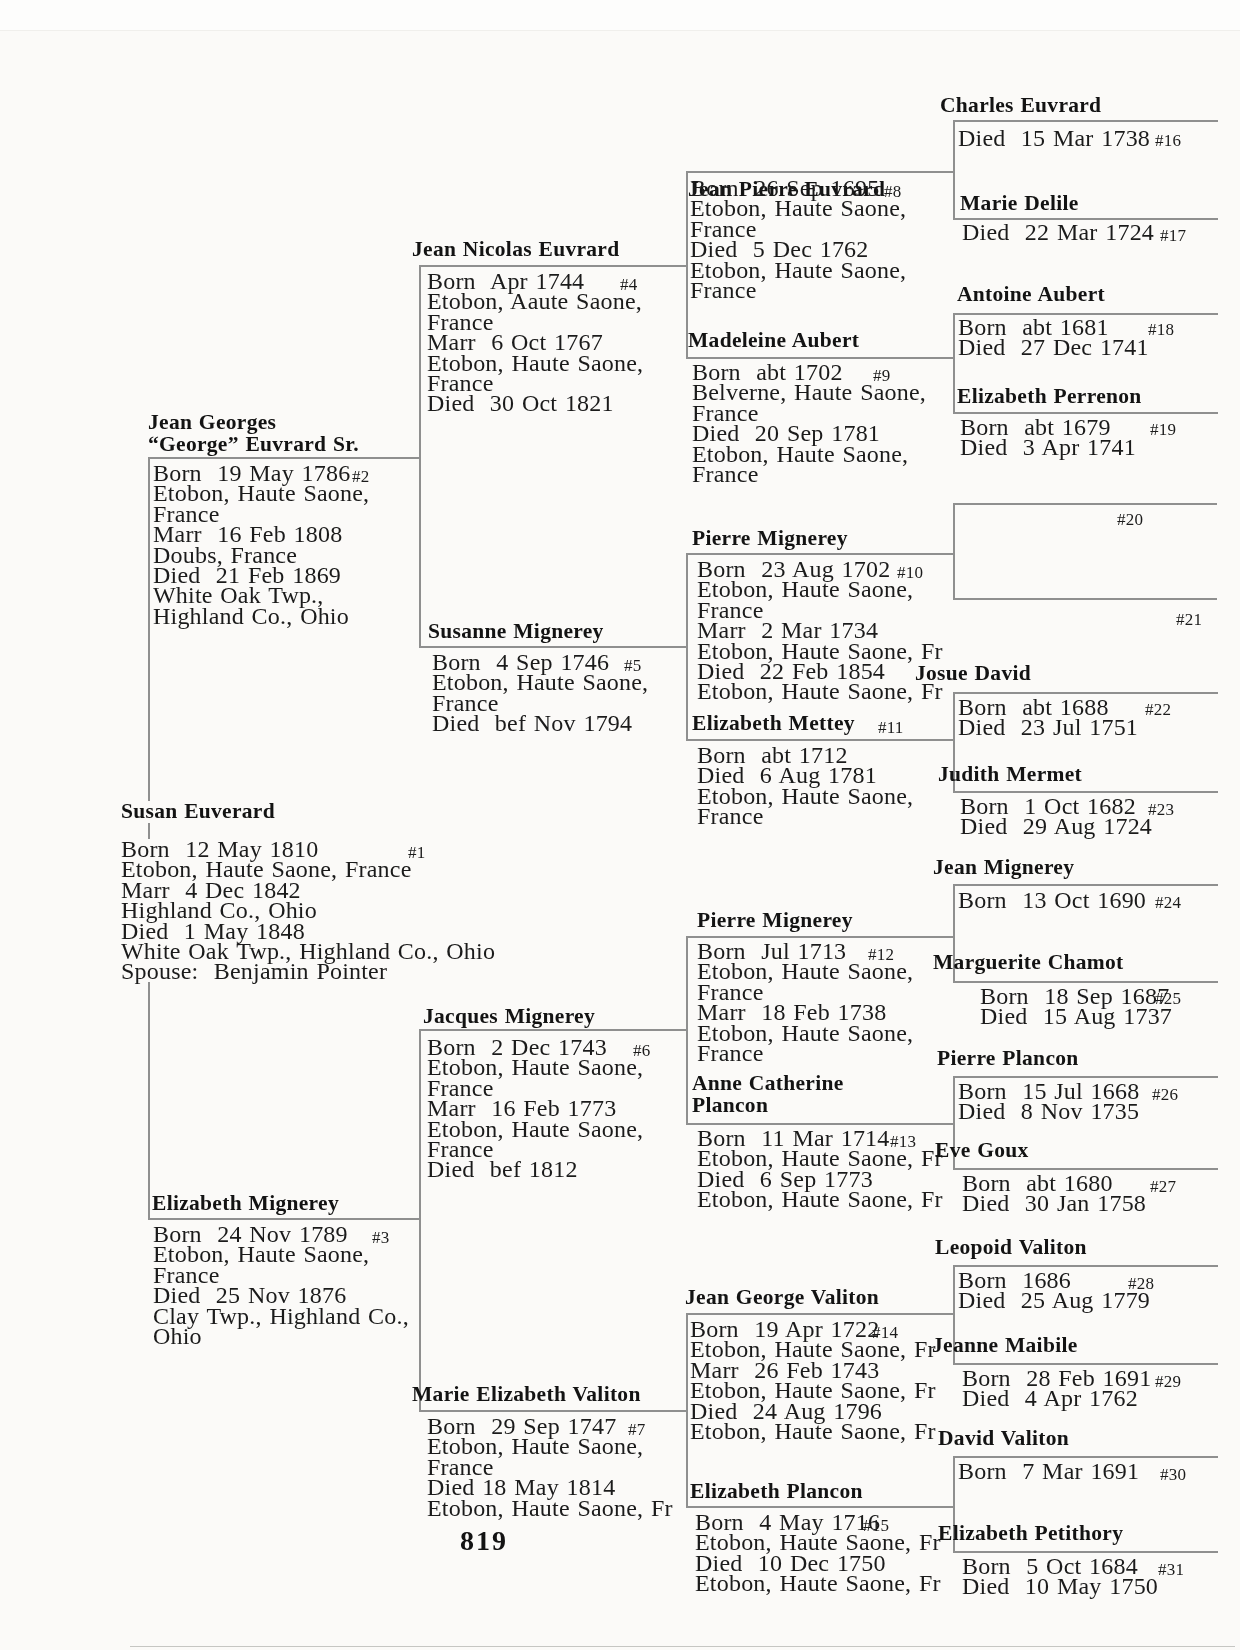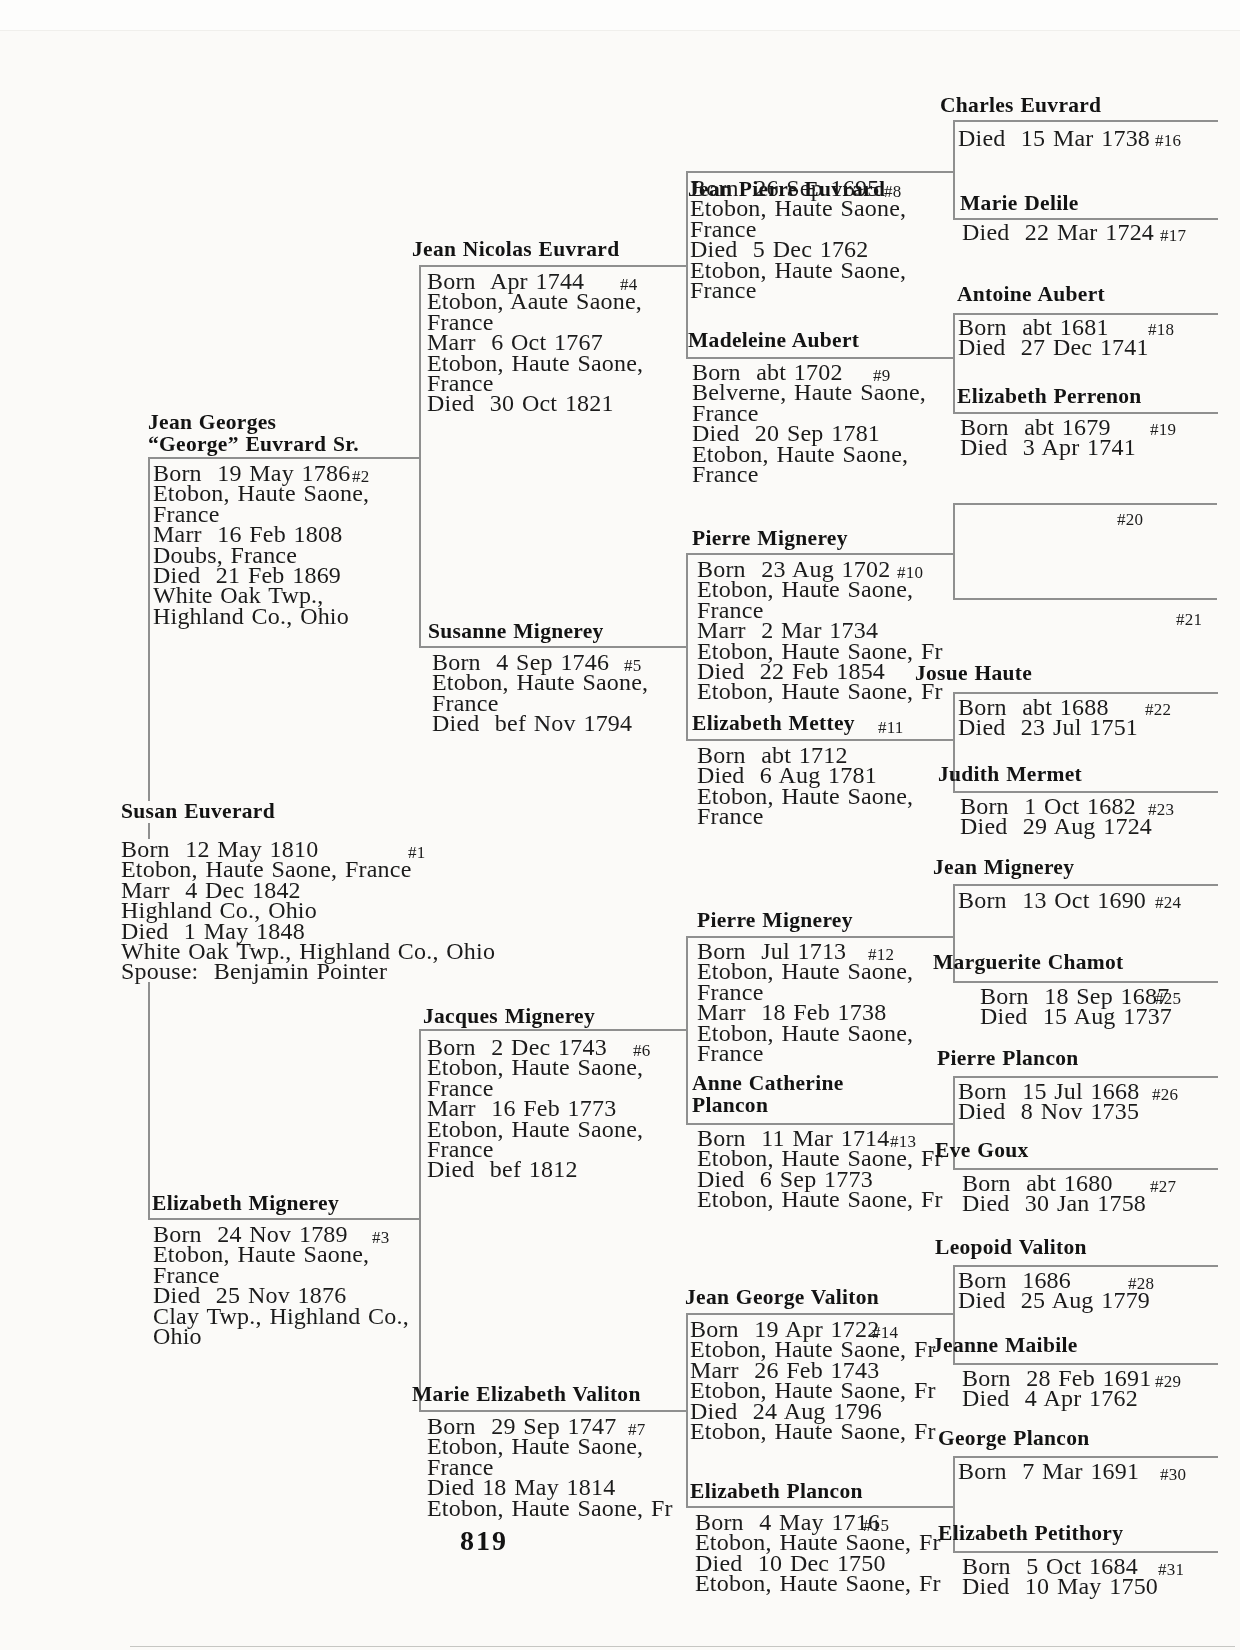--- a/index.html
+++ b/index.html
@@ -229,21 +229,21 @@
       <div class="head" style="left: 957px; top: 284px;">Antoine Aubert</div>
       <div class="det" style="left: 958px; top: 317px;">Born  abt 1681
 Died  27 Dec 1741</div>
       <div class="num" style="left: 1148px; top: 320px;">#18</div>
       <div class="head" style="left: 957px; top: 386px;">Elizabeth Perrenon</div>
       <div class="det" style="left: 960px; top: 417px;">Born  abt 1679
 Died  3 Apr 1741</div>
       <div class="num" style="left: 1150px; top: 420px;">#19</div>
       <div class="num" style="left: 1117px; top: 510px;">#20</div>
       <div class="num" style="left: 1176px; top: 610px;">#21</div>
-      <div class="head" style="left: 915px; top: 663px;">Josue Haute</div>
+      <div class="head" style="left: 915px; top: 663px;">Josue David</div>
       <div class="det" style="left: 958px; top: 697px;">Born  abt 1688
 Died  23 Jul 1751</div>
       <div class="num" style="left: 1145px; top: 700px;">#22</div>
       <div class="head" style="left: 938px; top: 764px;">Judith Mermet</div>
       <div class="det" style="left: 960px; top: 796px;">Born  1 Oct 1682
 Died  29 Aug 1724</div>
       <div class="num" style="left: 1148px; top: 800px;">#23</div>
       <div class="head" style="left: 933px; top: 857px;">Jean Mignerey</div>
       <div class="det" style="left: 958px; top: 890px;">Born  13 Oct 1690</div>
       <div class="num" style="left: 1155px; top: 893px;">#24</div>
@@ -260,21 +260,21 @@
 Died  30 Jan 1758</div>
       <div class="num" style="left: 1150px; top: 1177px;">#27</div>
       <div class="head" style="left: 935px; top: 1237px;">Leopoid Valiton</div>
       <div class="det" style="left: 958px; top: 1270px;">Born  1686
 Died  25 Aug 1779</div>
       <div class="num" style="left: 1128px; top: 1274px;">#28</div>
       <div class="head" style="left: 932px; top: 1335px;">Jeanne Maibile</div>
       <div class="det" style="left: 962px; top: 1368px;">Born  28 Feb 1691
 Died  4 Apr 1762</div>
       <div class="num" style="left: 1155px; top: 1372px;">#29</div>
-      <div class="head" style="left: 938px; top: 1428px;">George Plancon</div>
+      <div class="head" style="left: 938px; top: 1428px;">David Valiton</div>
       <div class="det" style="left: 958px; top: 1461px;">Born  7 Mar 1691</div>
       <div class="num" style="left: 1160px; top: 1465px;">#30</div>
       <div class="head" style="left: 938px; top: 1523px;">Elizabeth Petithory</div>
       <div class="det" style="left: 962px; top: 1556px;">Born  5 Oct 1684
 Died  10 May 1750</div>
       <div class="num" style="left: 1158px; top: 1560px;">#31</div>
     </div>
   <div class="pgnum">819</div>
 </div>
 

